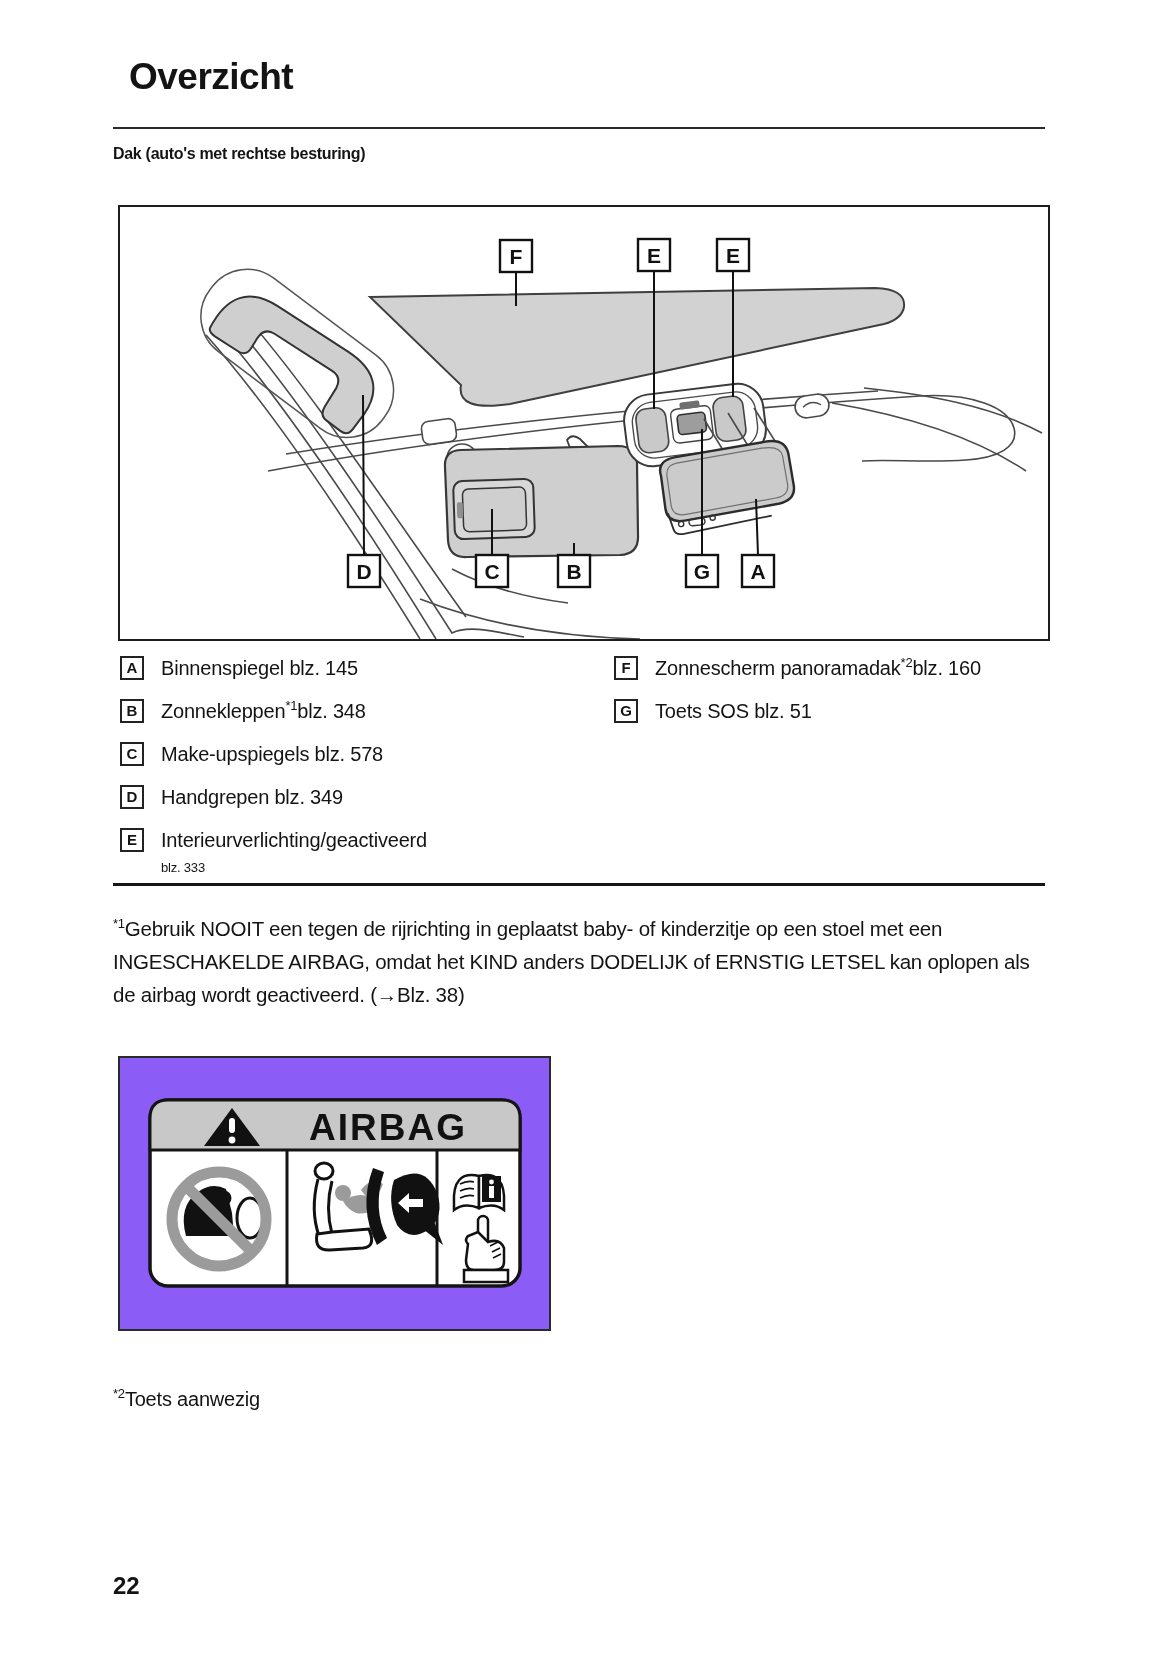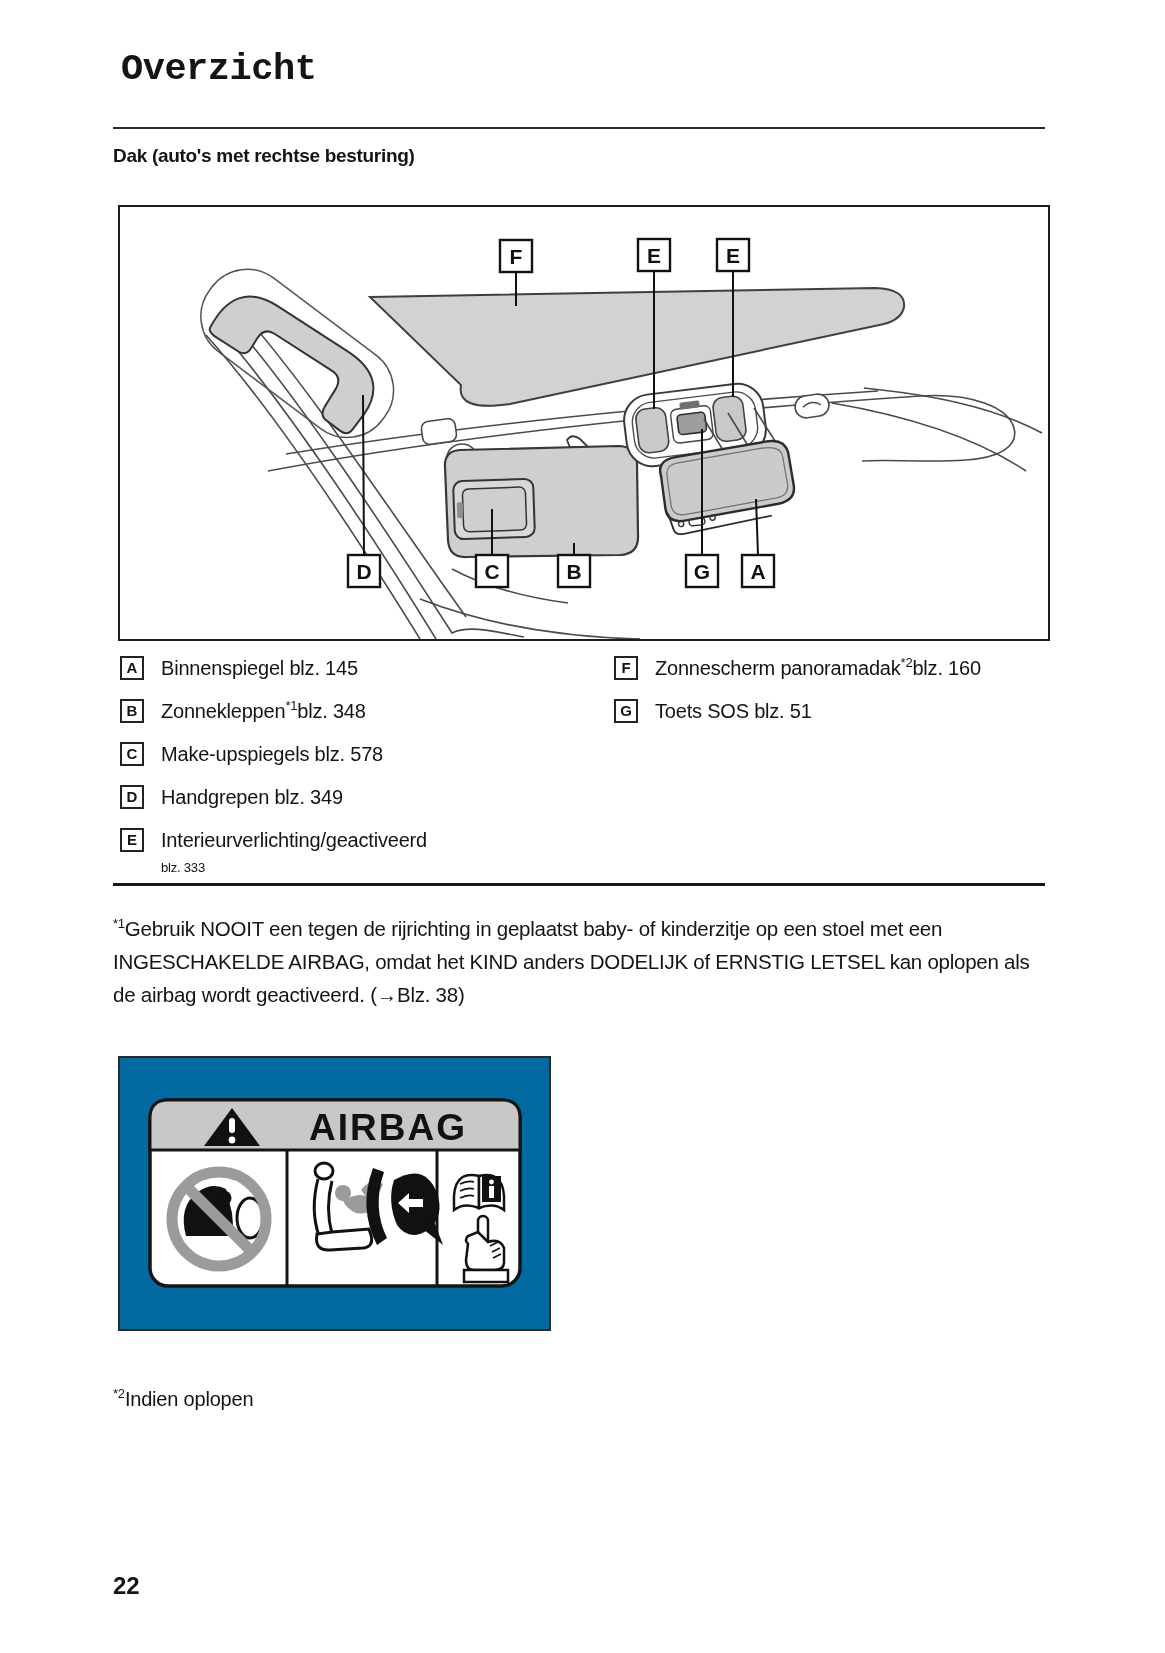--- a/index.html
+++ b/index.html
@@ -1,37 +1,37 @@
 <!DOCTYPE html>
 <html><head>
 <meta charset="utf-8">
 <style>
   html,body{margin:0;padding:0;background:#ffffff;}
   body{width:1165px;height:1653px;position:relative;overflow:hidden;
        font-family:"Liberation Sans",sans-serif;color:#141414;
        -webkit-font-smoothing:antialiased;}
   .abs{position:absolute;}
-  h1.title{margin:8px;font-size:37px;font-weight:bold;letter-spacing:-0.5px;font-family:Liberation Mono, monospace;}
+  h1.title{margin:16px;font-size:37px;font-weight:bold;letter-spacing:-0.5px;}
   .rule{background:#2a2a2a;height:1.5px;}
   .rule.thick{height:3px;background:#161616;}
-  h2.subtitle{margin:0;font-size:19px;font-weight:bold;letter-spacing:-0.3px;}
+  h2.subtitle{margin:0;font-size:16px;font-weight:bold;letter-spacing:-0.3px;}
   .diagram-frame{border:2px solid #1d1d1d;background:#fff;}
   .diagram-frame svg{display:block;}
   
   .legend-col{display:flex;flex-direction:column;gap:19px;}
   .legend-row{display:flex;align-items:flex-start;}
   .key{flex:0 0 auto;width:24px;height:24px;border:2px solid #222;box-sizing:border-box;
        font-size:15px;font-weight:bold;text-align:center;line-height:20px;
        margin-right:17px;background:#fff;}
   .ltxt{font-size:20px;letter-spacing:-0.2px;line-height:24px;}
   .ltxt sup{font-size:13px;line-height:0;}
   .lcont{font-size:13px;letter-spacing:-0.2px;line-height:24px;margin-top:4px;}
   .note{margin:0;font-size:20.5px;letter-spacing:-0.25px;line-height:33px;}
   .note sup,.footnote sup{font-size:13px;line-height:0;}
-  .airbag-frame{border:2.5px solid #2a2a2a;background:#0369a1;}
+  .airbag-frame{border:2.5px solid #2a2a2a;background:#8b5cf6;}
   .footnote{margin:0;font-size:20px;letter-spacing:-0.2px;}
   .page-number{font-size:24px;font-weight:bold;}
 </style>
 </head>
 <body>
 
 <div class="page">
 
   <h1 class="title abs" style="left:113px;top:40px;">Overzicht</h1>
   <div class="rule abs" style="left:113px;top:127px;width:932px;"></div>
@@ -246,17 +246,17 @@
       </g>
       <g stroke="#111" stroke-width="2.5" fill="#ffffff">
         <rect x="358" y="158" width="10" height="30" rx="5"></rect>
         <path d="M 348 186 Q 344 182 348 178 L 358 174 L 368 184 Q 380 180 384 190 L 384 204 Q 384 212 374 212 L 354 212 Q 346 212 346 202 Z"></path>
         <path d="M 370 188 L 378 184 M 372 194 L 380 190 M 373 200 L 381 196" fill="none" stroke-width="1.6"></path>
         <rect x="344" y="212" width="44" height="12"></rect>
       </g>
     </svg>
   </div>
 
-  <p class="footnote abs" style="left:113px;top:1388px;"><sup>*2</sup><span>Indien oplopen</span></p>
+  <p class="footnote abs" style="left:113px;top:1388px;"><sup>*2</sup><span>Toets aanwezig</span></p>
 
   <div class="page-number abs" style="left:113px;top:1572px;">22</div>
 
 </div>
 
 </body></html>

